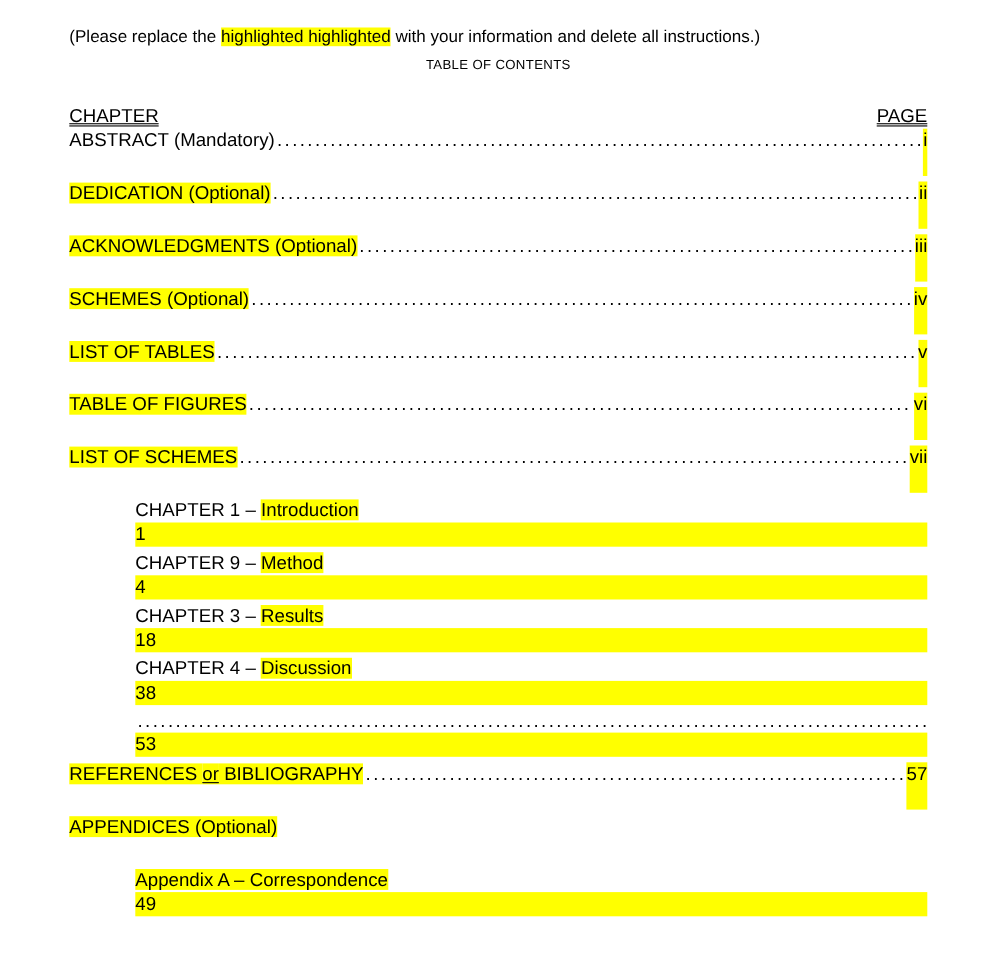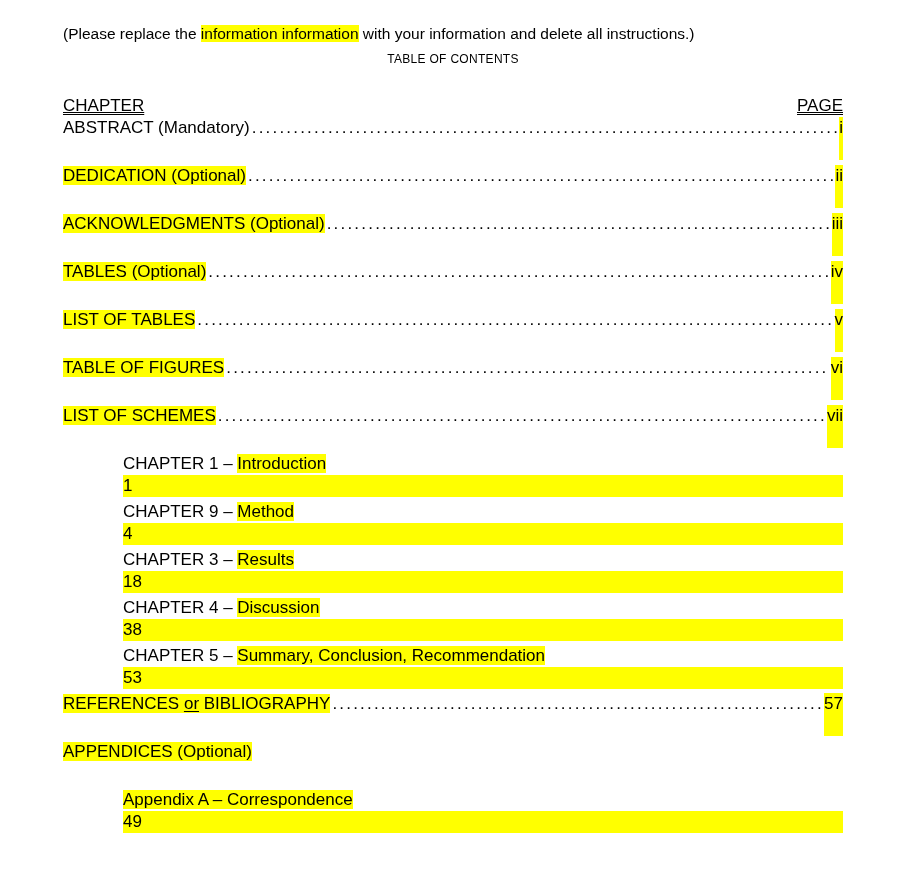--- a/index.html
+++ b/index.html
@@ -61,21 +61,21 @@
     margin: 0 1px 0 2px;
     min-width: 0;
   }
   .pagenum { white-space: pre; }
 </style>
 </head>
 <body>
 
 <div class="doc">
 
-  <p class="instruction"><span>(Please replace the </span><mark class="hl">information information</mark><span> with your information and delete all instructions.)</span></p>
+  <p class="instruction"><span>(Please replace the </span><mark class="hl">highlighted highlighted</mark><span> with your information and delete all instructions.)</span></p>
 
   <h1 class="title">TABLE OF CONTENTS</h1>
 
   <div class="header-row">
     <span class="u">CHAPTER</span>
     <span class="u">PAGE</span>
   </div>
 
   <div id="toc">
       <div class="toc-row">
@@ -87,21 +87,21 @@
         <span class="label"><span class="seg hl">DEDICATION (Optional)</span></span>
         <span class="leader">............................................................................................................................................................................................................................................................................................................</span>
         <span class="pagenum hl">ii</span>
       </div>
       <div class="toc-row">
         <span class="label"><span class="seg hl">ACKNOWLEDGMENTS (Optional)</span></span>
         <span class="leader">............................................................................................................................................................................................................................................................................................................</span>
         <span class="pagenum hl">iii</span>
       </div>
       <div class="toc-row">
-        <span class="label"><span class="seg hl">TABLES (Optional)</span></span>
+        <span class="label"><span class="seg hl">SCHEMES (Optional)</span></span>
         <span class="leader">............................................................................................................................................................................................................................................................................................................</span>
         <span class="pagenum hl">iv</span>
       </div>
       <div class="toc-row">
         <span class="label"><span class="seg hl">LIST OF TABLES</span></span>
         <span class="leader">............................................................................................................................................................................................................................................................................................................</span>
         <span class="pagenum hl">v</span>
       </div>
       <div class="toc-row">
         <span class="label"><span class="seg hl">TABLE OF FIGURES</span></span>
@@ -127,21 +127,20 @@
         <span class="label"><span class="seg">CHAPTER 3 – </span><span class="seg hl">Results</span></span>
         <span class="leader">............................................................................................................................................................................................................................................................................................................</span>
         <span class="pagenum hl">18</span>
       </div>
       <div class="toc-row indent">
         <span class="label"><span class="seg">CHAPTER 4 – </span><span class="seg hl">Discussion</span></span>
         <span class="leader">............................................................................................................................................................................................................................................................................................................</span>
         <span class="pagenum hl">38</span>
       </div>
       <div class="toc-row indent">
-        <span class="label"><span class="seg">CHAPTER 5 – </span><span class="seg hl">Summary, Conclusion, Recommendation</span></span>
         <span class="leader">............................................................................................................................................................................................................................................................................................................</span>
         <span class="pagenum hl">53</span>
       </div>
       <div class="toc-row">
         <span class="label"><span class="seg hl">REFERENCES </span><span class="seg hl ul">or</span><span class="seg hl"> BIBLIOGRAPHY</span></span>
         <span class="leader">............................................................................................................................................................................................................................................................................................................</span>
         <span class="pagenum hl">57</span>
       </div>
       <div class="toc-row">
         <span class="label"><span class="seg hl">APPENDICES (Optional)</span></span>

